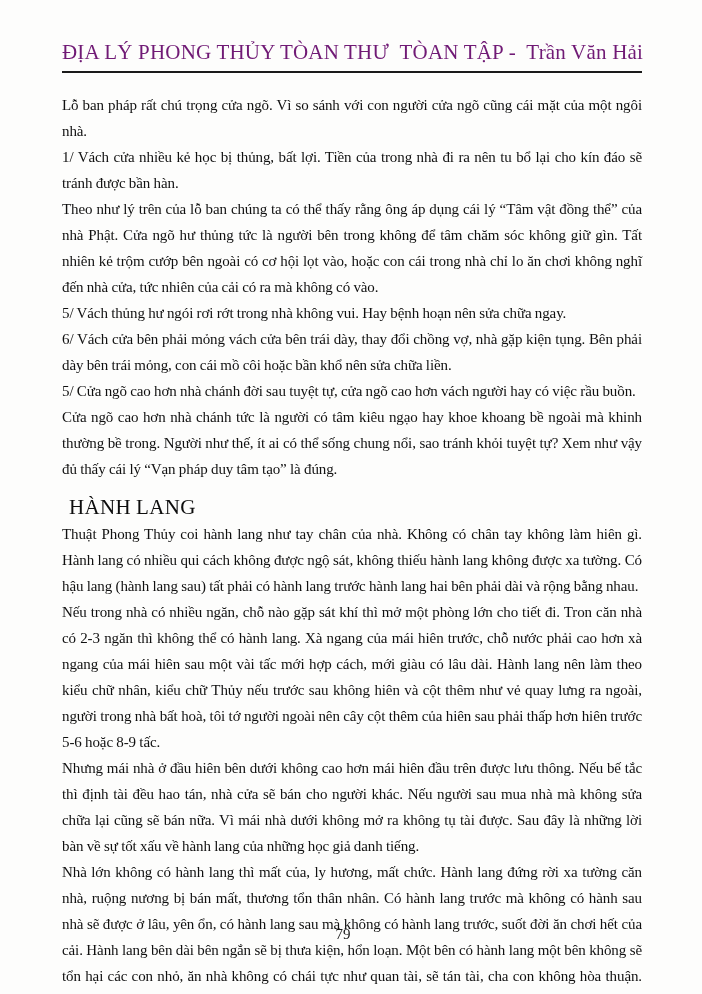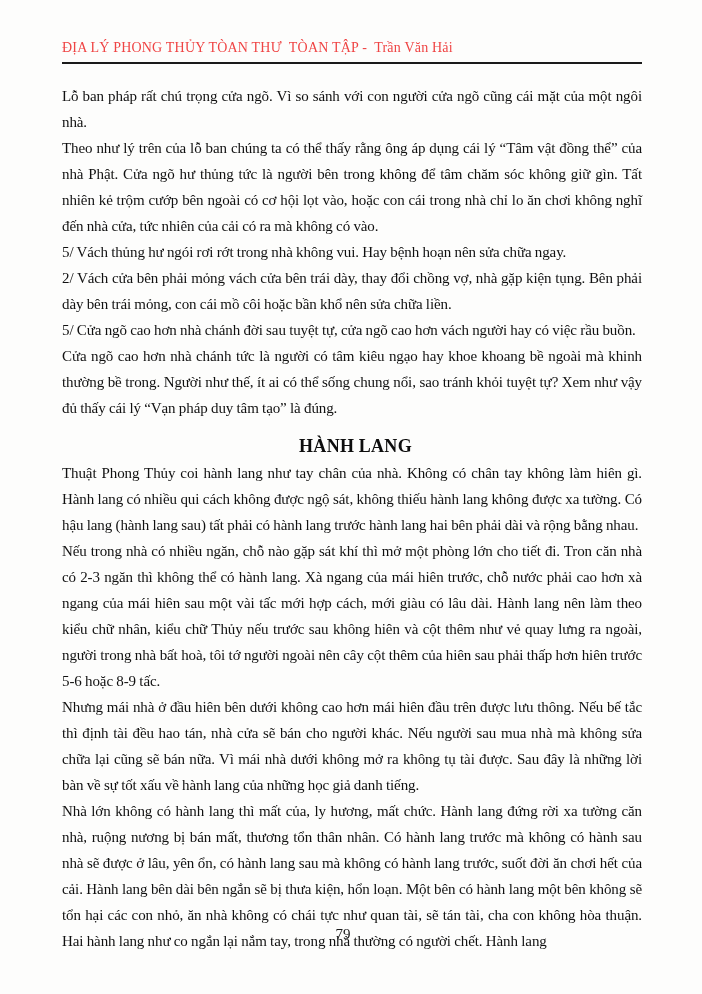--- a/index.html
+++ b/index.html
@@ -21,50 +21,50 @@
   .page-inner {
     position: absolute;
     left: 62px;
     right: 60px;
     top: 40px;
   }
   .doc-header {
     padding-bottom: 8px;
   }
   .doc-header .title {
-    font-size: 14px;
+    font-size: 21px;
     letter-spacing: 0.2px;
     white-space: pre;
-    color: #ef4444;
+    color: #701a75;
   }
   .doc-divider {
     border: none;
     border-top: 2px solid #1a1a1a;
     margin: 6px 0 0 0;
     width: 100%;
   }
   .doc-body {
     margin-top: 11px;
     font-size: 15px;
     line-height: 26px;
     text-align: justify;
     letter-spacing: -0.1px;
     word-spacing: -0.3px;
     color: #101010;
   }
   .doc-body p {
     margin: 0;
   }
   .section-heading {
-    font-size: 18px;
-    font-weight: bold;
+    font-size: 21px;
+    font-weight: normal;
     margin: 12px 0 1px 0;
     padding-left: 7px;
     letter-spacing: 0.3px;
-    text-align: center;
+    text-align: left;
     color: #0d0d0d;
   }
   .doc-footer {
     position: absolute;
     left: 0;
     right: 16px;
     top: 926px;
     text-align: center;
     font-size: 15px;
     color: #1a1a1a;
@@ -76,23 +76,24 @@
 <div class="page">
   <div class="page-inner">
 
     <div class="doc-header">
       <div class="title">ĐỊA LÝ PHONG THỦY TÒAN THƯ  TÒAN TẬP -  Trần Văn Hải</div>
       <hr class="doc-divider">
     </div>
 
     <div class="doc-body">
       <p>Lỗ ban pháp rất chú trọng cửa ngõ. Vì so sánh với con người cửa ngõ cũng cái mặt của một ngôi nhà.</p>
+      <p>1/ Vách cửa nhiều kẻ học bị thủng, bất lợi. Tiền của trong nhà đi ra nên tu bổ lại cho kín đáo sẽ tránh được bần hàn.</p>
       <p>Theo như lý trên của lỗ ban chúng ta có thể thấy rằng ông áp dụng cái lý “Tâm vật đồng thể” của nhà Phật. Cửa ngõ hư thủng tức là người bên trong không để tâm chăm sóc không giữ gìn. Tất nhiên kẻ trộm cướp bên ngoài có cơ hội lọt vào, hoặc con cái trong nhà chỉ lo ăn chơi không nghĩ đến nhà cửa, tức nhiên của cải có ra mà không có vào.</p>
       <p>5/ Vách thủng hư ngói rơi rớt trong nhà không vui. Hay bệnh hoạn nên sửa chữa ngay.</p>
-      <p>2/ Vách cửa bên phải mỏng vách cửa bên trái dày, thay đổi chồng vợ, nhà gặp kiện tụng. Bên phải dày bên trái mỏng, con cái mồ côi hoặc bần khổ nên sửa chữa liền.</p>
+      <p>6/ Vách cửa bên phải mỏng vách cửa bên trái dày, thay đổi chồng vợ, nhà gặp kiện tụng. Bên phải dày bên trái mỏng, con cái mồ côi hoặc bần khổ nên sửa chữa liền.</p>
       <p>5/ Cửa ngõ cao hơn nhà chánh đời sau tuyệt tự, cửa ngõ cao hơn vách người hay có việc rầu buồn.</p>
       <p>Cửa ngõ cao hơn nhà chánh tức là người có tâm kiêu ngạo hay khoe khoang bề ngoài mà khinh thường bề trong. Người như thế, ít ai có thể sống chung nổi, sao tránh khỏi tuyệt tự? Xem như vậy đủ thấy cái lý “Vạn pháp duy tâm tạo” là đúng.</p>
 
       <h2 class="section-heading">HÀNH LANG</h2>
 
       <p>Thuật Phong Thủy coi hành lang như tay chân của nhà. Không có chân tay không làm hiên gì. Hành lang có nhiều qui cách không được ngộ sát, không thiếu hành lang không được xa tường. Có hậu lang (hành lang sau) tất phải có hành lang trước hành lang hai bên phải dài và rộng bằng nhau.</p>
       <p>Nếu trong nhà có nhiều ngăn, chỗ nào gặp sát khí thì mở một phòng lớn cho tiết đi. Tron căn nhà có 2-3 ngăn thì không thể có hành lang. Xà ngang của mái hiên trước, chỗ nước phải cao hơn xà ngang của mái hiên sau một vài tấc mới hợp cách, mới giàu có lâu dài. Hành lang nên làm theo kiểu chữ nhân, kiểu chữ Thủy nếu trước sau không hiên và cột thêm như vẻ quay lưng ra ngoài, người trong nhà bất hoà, tôi tớ người ngoài nên cây cột thêm của hiên sau phải thấp hơn hiên trước 5-6 hoặc 8-9 tấc.</p>
       <p>Nhưng mái nhà ở đầu hiên bên dưới không cao hơn mái hiên đầu trên được lưu thông. Nếu bế tắc thì định tài đều hao tán, nhà cửa sẽ bán cho người khác. Nếu người sau mua nhà mà không sửa chữa lại cũng sẽ bán nữa. Vì mái nhà dưới không mở ra không tụ tài được. Sau đây là những lời bàn về sự tốt xấu về hành lang của những học giả danh tiếng.</p>
       <p>Nhà lớn không có hành lang thì mất của, ly hương, mất chức. Hành lang đứng rời xa tường căn nhà, ruộng nương bị bán mất, thương tổn thân nhân. Có hành lang trước mà không có hành sau nhà sẽ được ở lâu, yên ổn, có hành lang sau mà không có hành lang trước, suốt đời ăn chơi hết của cải. Hành lang bên dài bên ngắn sẽ bị thưa kiện, hổn loạn. Một bên có hành lang một bên không sẽ tổn hại các con nhỏ, ăn nhà không có chái tực như quan tài, sẽ tán tài, cha con không hòa thuận. Hai hành lang như co ngắn lại nắm tay, trong nhà thường có người chết. Hành lang</p>
     </div>

